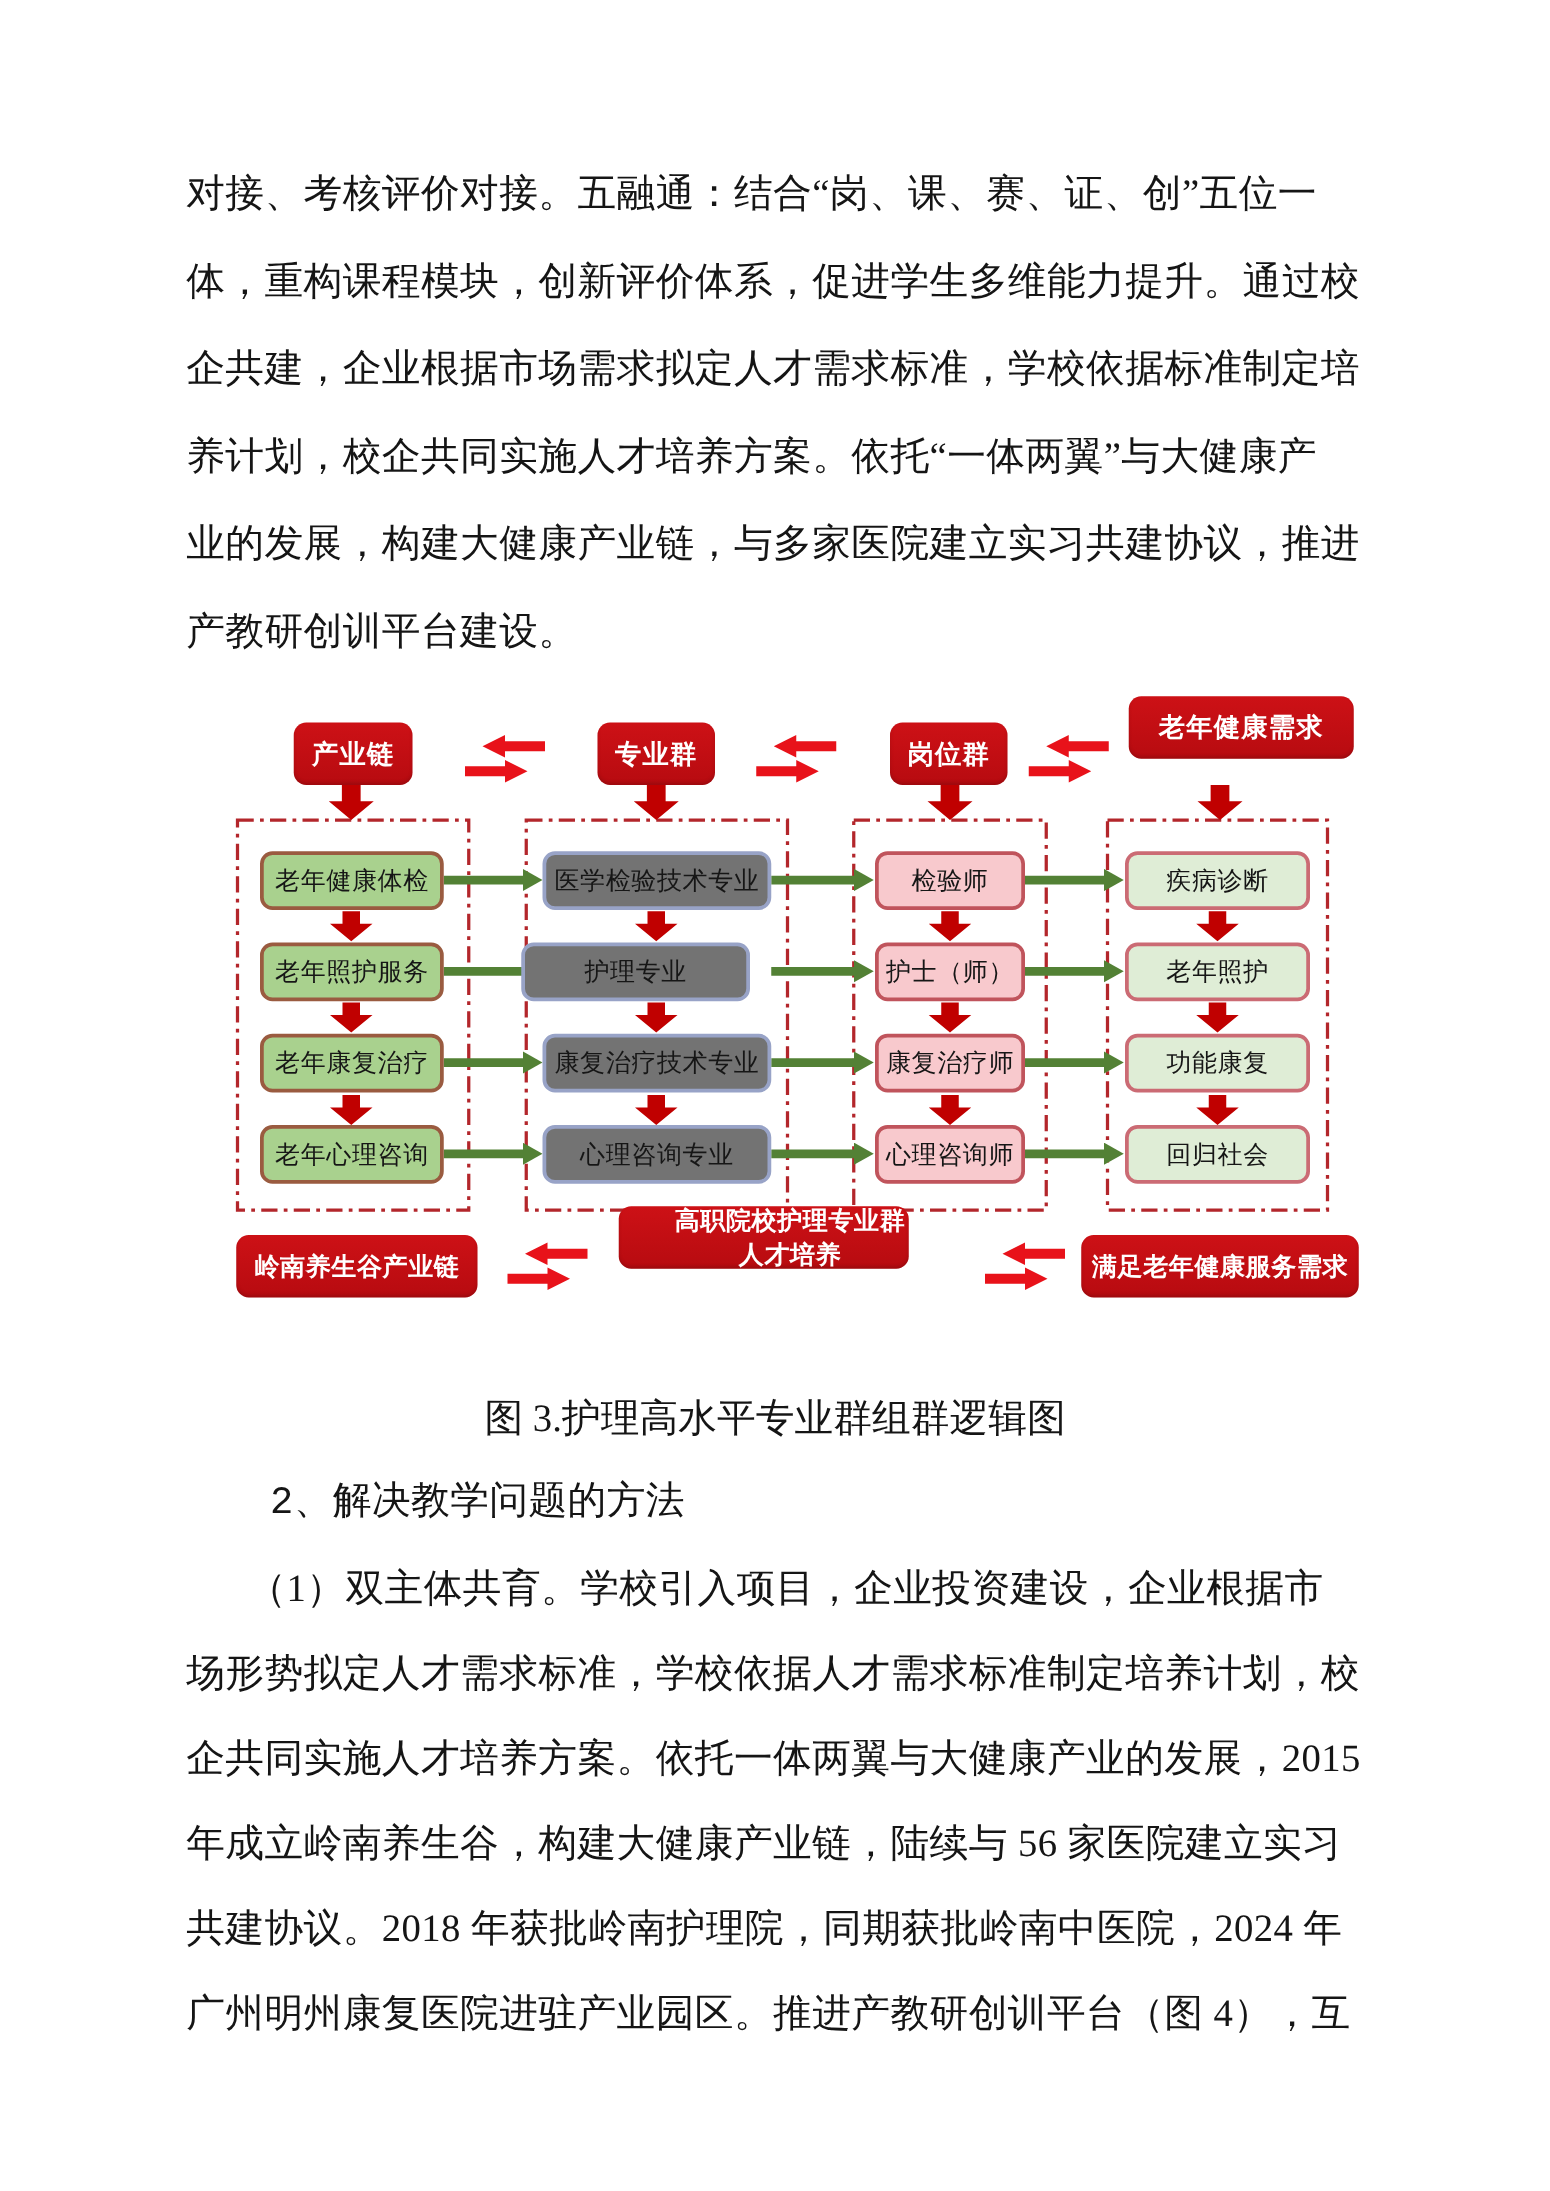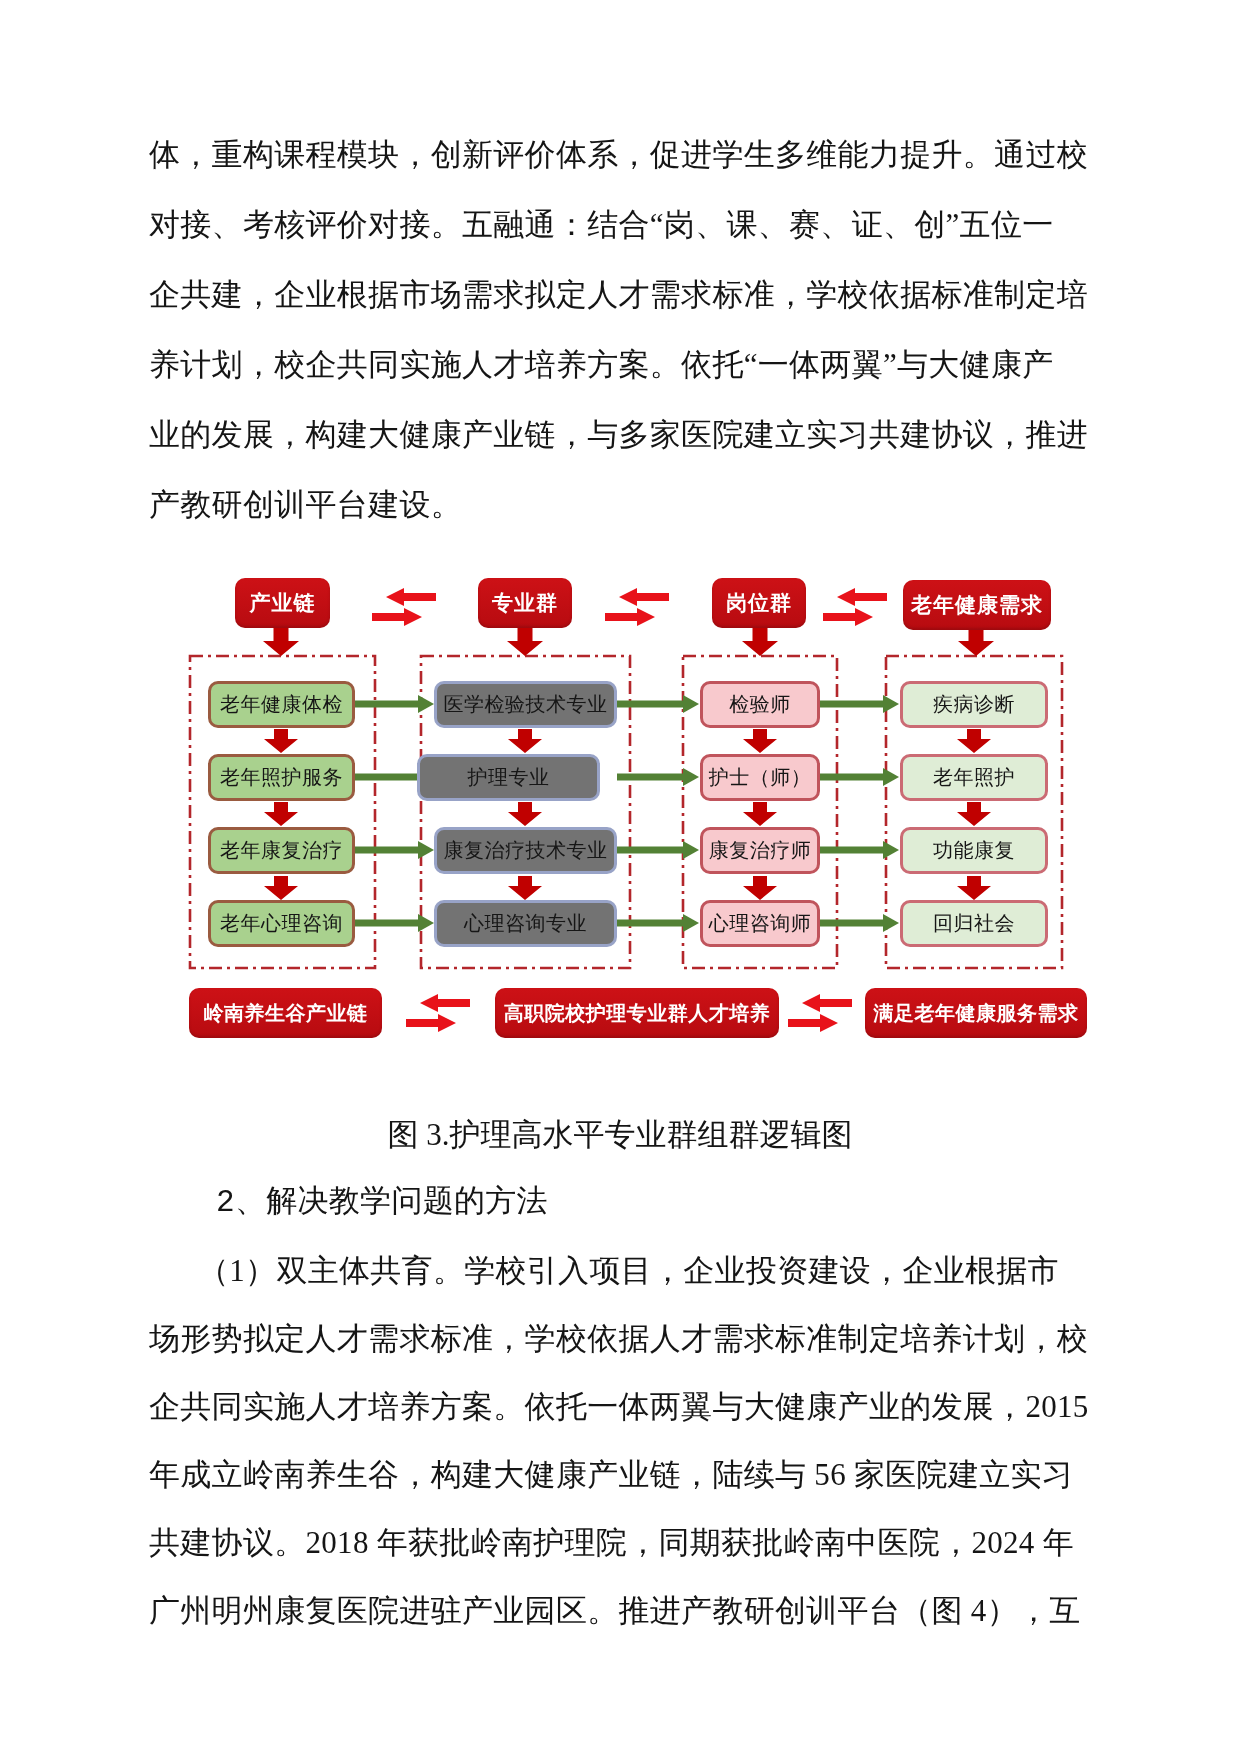--- a/index.html
+++ b/index.html
@@ -24,22 +24,22 @@
   .c2{background:#737373;border-color:#98a3c7;}
   .c3{background:#f8c9cd;border-color:#c0545c;}
   .c4{background:#dfedd6;border-color:#cb6b74;}
 </style>
 </head>
 <body>
 
 <div class="page">
 
   <div class="para" style="top:120px;">
+    <div class="tline">对接、考核评价对接。五融通：结合“岗、课、赛、证、创”五位一</div>
     <div class="tline">体，重构课程模块，创新评价体系，促进学生多维能力提升。通过校</div>
-    <div class="tline">对接、考核评价对接。五融通：结合“岗、课、赛、证、创”五位一</div>
     <div class="tline">企共建，企业根据市场需求拟定人才需求标准，学校依据标准制定培</div>
     <div class="tline">养计划，校企共同实施人才培养方案。依托“一体两翼”与大健康产</div>
     <div class="tline">业的发展，构建大健康产业链，与多家医院建立实习共建协议，推进</div>
     <div class="tline">产教研创训平台建设。</div>
   </div>
 
   <svg class="dg-svg" viewBox="0 0 1240 1753">
     <defs>
       <marker id="gArrow" markerUnits="userSpaceOnUse" markerWidth="16" markerHeight="18" viewBox="0 0 8 9" refX="0.5" refY="4.5" orient="auto">
         <path d="M0,0 L8,4.5 L0,9 Z" fill="#538135"></path>
@@ -111,21 +111,21 @@
       <g transform="translate(820,1013)">
         <polygon points="-18,-10 0,-19 0,-14 32,-14 32,-6 0,-6 0,-1"></polygon>
         <polygon points="18,10 0,1 0,6 -32,6 -32,14 0,14 0,19"></polygon>
       </g>
     </g>
   </svg>
 
   <div class="bx box-red" style="left:235px;top:578px;width:95px;height:50px;">产业链</div>
   <div class="bx box-red" style="left:478px;top:578px;width:94px;height:50px;">专业群</div>
   <div class="bx box-red" style="left:712px;top:578px;width:94px;height:50px;">岗位群</div>
-  <div class="bx box-red" style="left:903px;top:580px;width:148px;height:50px;">老年健康需求</div>
+  <div class="bx box-red" style="left:903px;top:557px;width:180px;height:50px;">老年健康需求</div>
 
   <div class="bx cell c1" style="left:208px;top:681px;width:147px;height:47px;">老年健康体检</div>
   <div class="bx cell c1" style="left:208px;top:754px;width:147px;height:47px;">老年照护服务</div>
   <div class="bx cell c1" style="left:208px;top:827px;width:147px;height:47px;">老年康复治疗</div>
   <div class="bx cell c1" style="left:208px;top:900px;width:147px;height:47px;">老年心理咨询</div>
 
   <div class="bx cell c2" style="left:434px;top:681px;width:183px;height:47px;">医学检验技术专业</div>
   <div class="bx cell c2" style="left:417px;top:754px;width:183px;height:47px;">护理专业</div>
   <div class="bx cell c2" style="left:434px;top:827px;width:183px;height:47px;">康复治疗技术专业</div>
   <div class="bx cell c2" style="left:434px;top:900px;width:183px;height:47px;">心理咨询专业</div>
@@ -134,21 +134,21 @@
   <div class="bx cell c3" style="left:700px;top:754px;width:120px;height:47px;">护士（师）</div>
   <div class="bx cell c3" style="left:700px;top:827px;width:120px;height:47px;">康复治疗师</div>
   <div class="bx cell c3" style="left:700px;top:900px;width:120px;height:47px;">心理咨询师</div>
 
   <div class="bx cell c4" style="left:900px;top:681px;width:148px;height:47px;">疾病诊断</div>
   <div class="bx cell c4" style="left:900px;top:754px;width:148px;height:47px;">老年照护</div>
   <div class="bx cell c4" style="left:900px;top:827px;width:148px;height:47px;">功能康复</div>
   <div class="bx cell c4" style="left:900px;top:900px;width:148px;height:47px;">回归社会</div>
 
   <div class="bx box-red small" style="left:189px;top:988px;width:193px;height:50px;">岭南养生谷产业链</div>
-  <div class="bx box-red small" style="left:495px;top:988px;width:284px;height:50px;">高职院校护理专业群人才培养</div>
+  <div class="bx box-red small" style="left:495px;top:965px;width:232px;height:50px;padding-left:42px;">高职院校护理专业群人才培养</div>
   <div class="bx box-red small" style="left:865px;top:988px;width:222px;height:50px;">满足老年健康服务需求</div>
 
   <div class="caption" style="top:1118px;">图 3.护理高水平专业群组群逻辑图</div>
 
   <div class="free-line" style="left:216px;top:1186px;font-family:Liberation Mono, monospace;">2、解决教学问题的方法</div>
   <div class="free-line" style="left:198px;top:1254px;">（1）双主体共育。学校引入项目，企业投资建设，企业根据市</div>
   <div class="free-line" style="left:149px;top:1322px;">场形势拟定人才需求标准，学校依据人才需求标准制定培养计划，校</div>
   <div class="free-line" style="left:149px;top:1390px;">企共同实施人才培养方案。依托一体两翼与大健康产业的发展，2015</div>
   <div class="free-line" style="left:149px;top:1458px;">年成立岭南养生谷，构建大健康产业链，陆续与 56 家医院建立实习</div>
   <div class="free-line" style="left:149px;top:1526px;">共建协议。2018 年获批岭南护理院，同期获批岭南中医院，2024 年</div>

